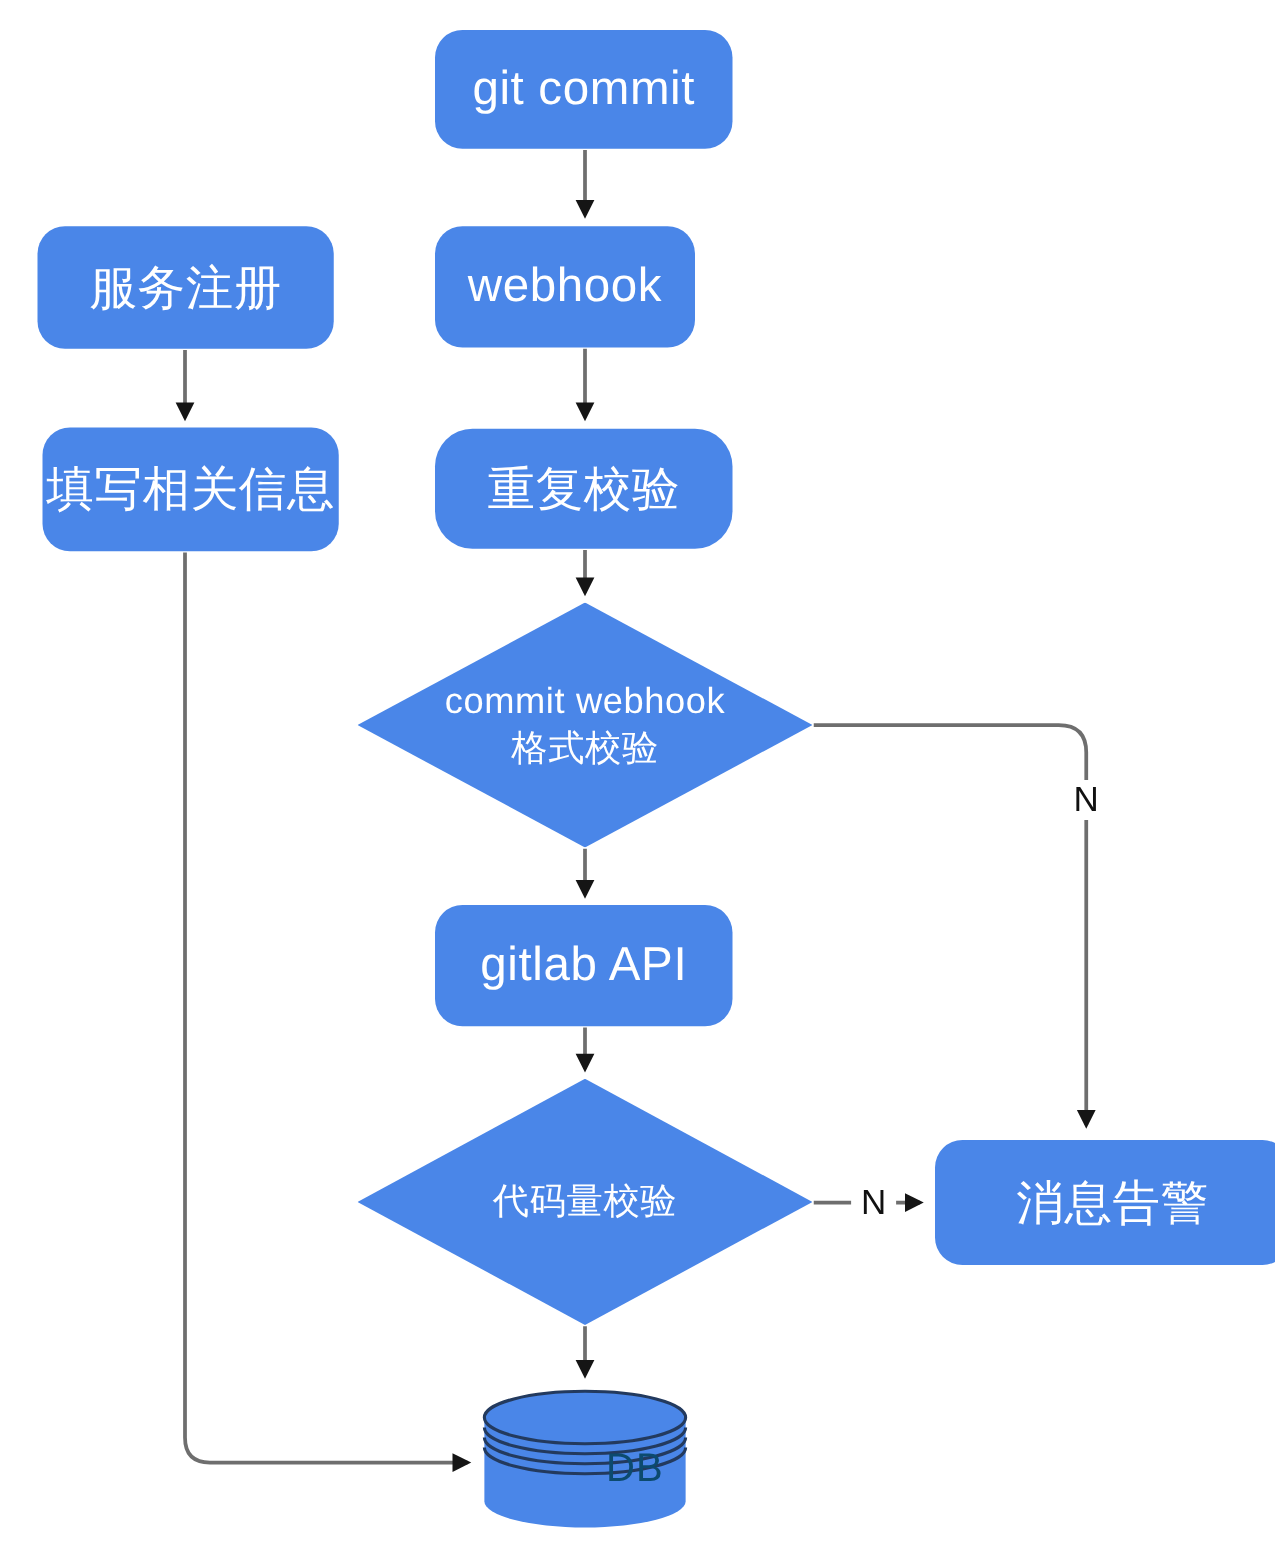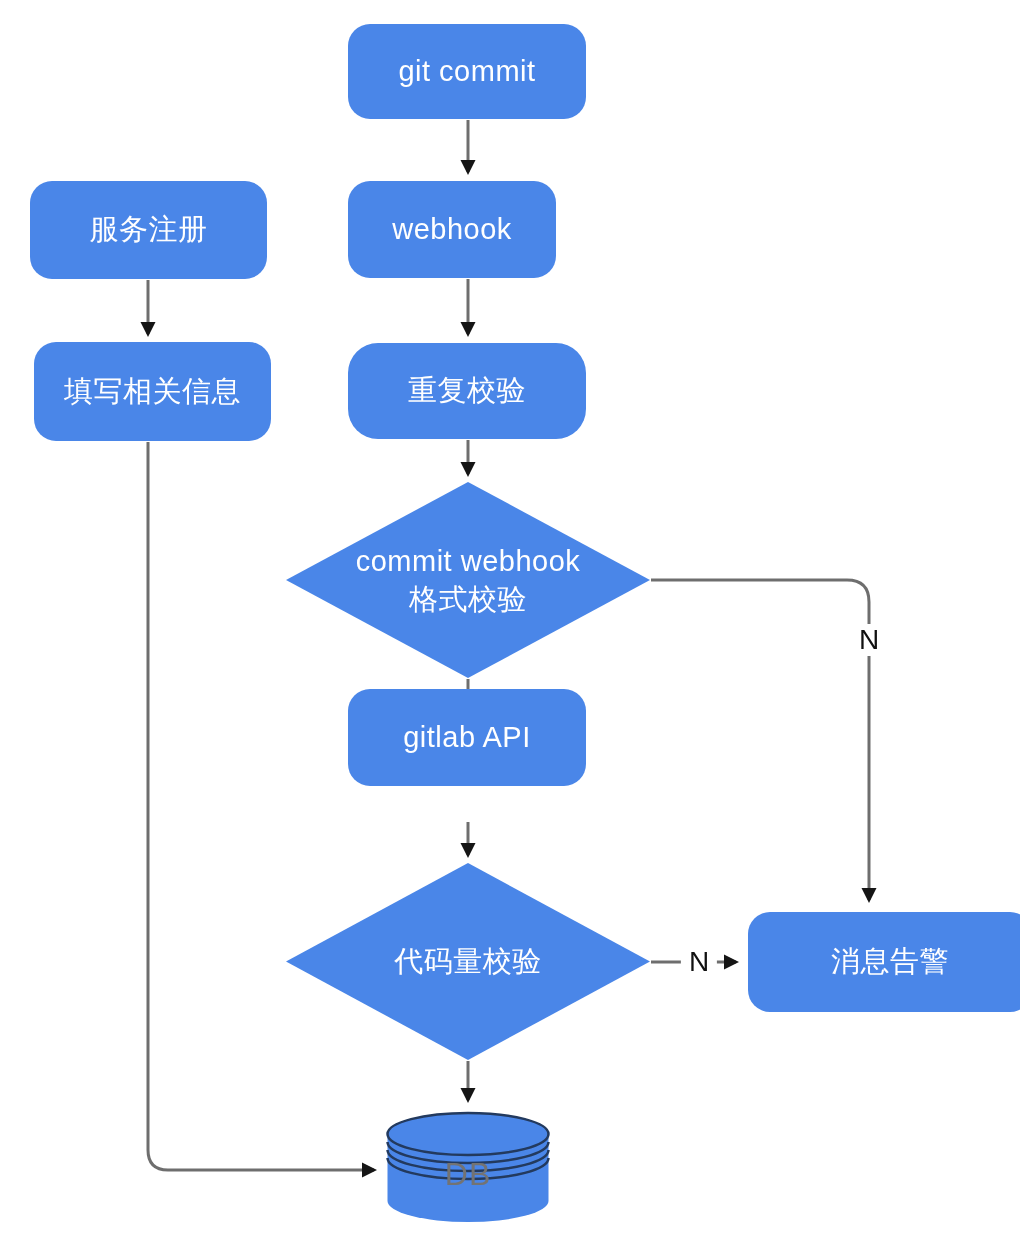--- a/index.html
+++ b/index.html
@@ -21,21 +21,21 @@
     top: 0;
   }
   .node-box {
     position: absolute;
     background: #4a86e8;
     border-radius: 22px;
     color: #ffffff;
     display: flex;
     align-items: center;
     justify-content: center;
-    font-size: 29px;
+    font-size: 38px;
     letter-spacing: 0.5px;
     text-align: center;
   }
   .diamond {
     position: absolute;
     background: #4a86e8;
     clip-path: polygon(50% 0%, 100% 50%, 50% 100%, 0% 50%);
     color: #ffffff;
     display: flex;
     flex-direction: column;
@@ -51,23 +51,24 @@
     transform: translate(-50%, -50%);
     background: #ffffff;
     color: #111111;
     font-size: 28px;
     padding: 2px 8px;
     line-height: 1;
   }
   .db-label {
     position: absolute;
     transform: translate(-50%, -50%);
-    color: #737373;
+    color: #0c4a6e;
     font-size: 32px;
     letter-spacing: 1px;
+    margin-left: 40px;
   }
 </style>
 </head>
 <body>
 
 <div class="stage">
 
   <svg class="edges" width="1020" height="1240" viewBox="0 0 1020 1240">
     <defs>
       <marker id="arrow" viewBox="0 0 12 12" refX="9" refY="6" markerWidth="18" markerHeight="18" markerUnits="userSpaceOnUse" orient="auto">
@@ -105,21 +106,21 @@
 
   <div class="node-box" style="left:34px; top:342px; width:237px; height:99px;">填写相关信息</div>
 
   <div class="node-box" style="left:348px; top:343px; width:238px; height:96px;border-radius:30px;">重复校验</div>
 
   <div class="diamond" style="left:286px; top:482px; width:364px; height:196px;">
     <div>commit webhook</div>
     <div>格式校验</div>
   </div>
 
-  <div class="node-box" style="left:348px; top:689px; width:238px; height:97px;">gitlab API</div>
+  <div class="node-box" style="left:348px; top:724px; width:238px; height:97px;">gitlab API</div>
 
   <div class="diamond" style="left:286px; top:863px; width:364px; height:197px;">
     <div>代码量校验</div>
   </div>
 
   <div class="node-box" style="left:748px; top:912px; width:284px; height:100px;">消息告警</div>
 
   <div class="edge-label" style="left:869px; top:640px;">N</div>
 
   <div class="edge-label" style="left:699px; top:962px;">N</div>

